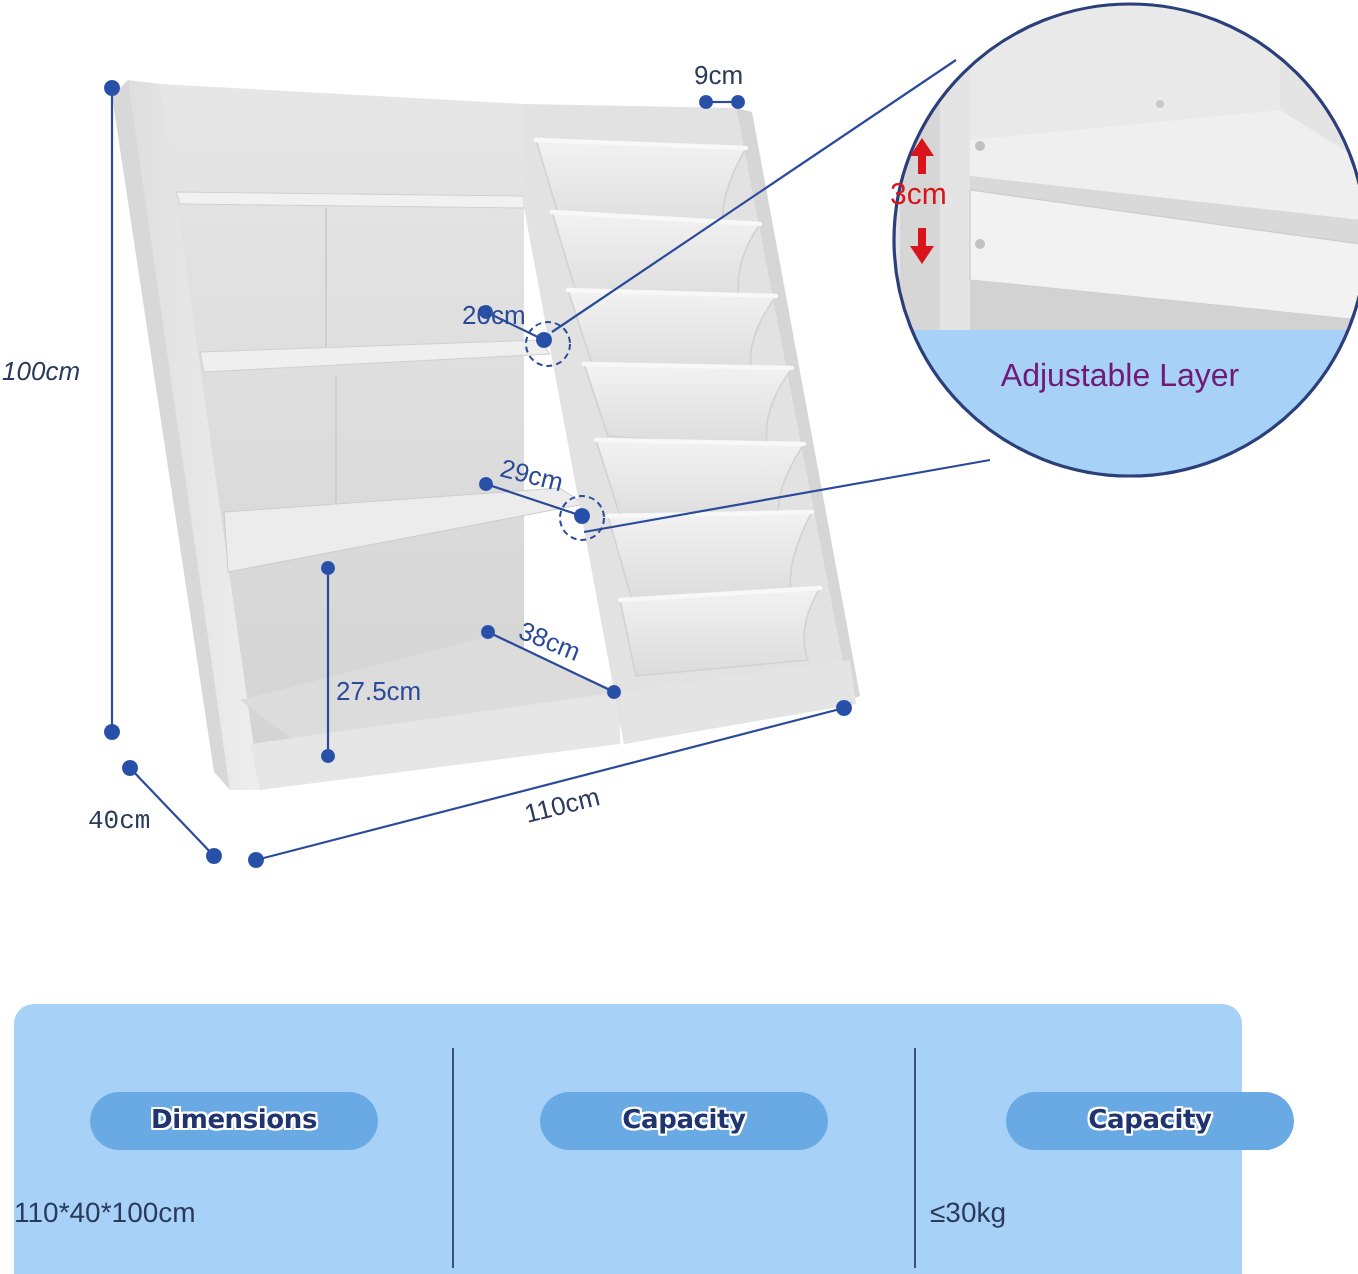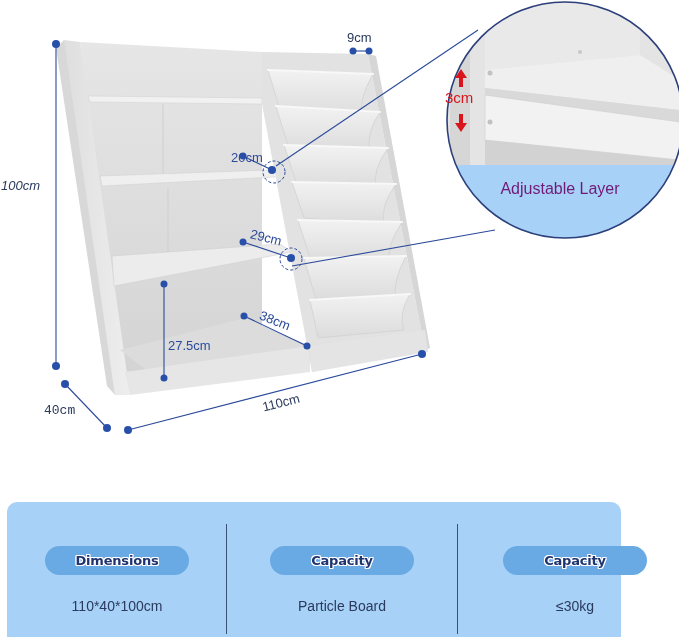--- a/index.html
+++ b/index.html
@@ -6,21 +6,21 @@
   body { width:679px; height:637px; position:relative; overflow:hidden; font-family:"Liberation Sans", sans-serif; }
   #stage { position:absolute; left:0; top:0; width:679px; height:470px; }
   .dim-label { position:absolute; font-family:"Liberation Sans", sans-serif; color:#2b4a9a; font-size:13px; white-space:nowrap; }
   .dim-label.dark { color:#2a3a5c; }
   .callout-label { position:absolute; left:470px; top:178px; width:180px; text-align:center; color:#701a75; font-size:16px; line-height:21px; }
   .red-label { position:absolute; left:445px; top:89px; color:#d9151b; font-weight:normal; font-size:15px; }
   #info-card { position:absolute; left:7px; top:502px; width:614px; height:149px; background:#a8d1f8; border-radius:10px; }
   .col { position:absolute; top:0; height:149px; width:220px; }
   .pill { position:absolute; left:50%; transform:translateX(-50%); top:44px; width:144px; height:29px; border-radius:15px; background:#6aaae4; display:flex; align-items:center; justify-content:center; }
   .pill span { font-family:"DejaVu Sans", sans-serif; font-weight:bold; font-size:13px; color:#1f3470; text-shadow:-1px -1px 0 #fff, 1px -1px 0 #fff, -1px 1px 0 #fff, 1px 1px 0 #fff, 0 1px 0 #fff, 0 -1px 0 #fff, 1px 0 0 #fff, -1px 0 0 #fff; letter-spacing:-0.2px; }
-  .val { position:absolute; left:0; width:100%; top:96px; text-align:center; font-size:14px; color:#2a3a5c; }
+  .val { position:absolute; left:0; width:100%; top:96px; text-align:left; font-size:14px; color:#2a3a5c; }
   .divider { position:absolute; top:22px; width:1px; height:110px; background:#3a5277; }
 </style>
 </head>
 <body>
 
 <div id="stage">
   <svg width="679" height="470" viewBox="0 0 679 470">
     <defs>
       <linearGradient id="sideG" x1="0" x2="1">
         <stop offset="0" stop-color="#dedede"></stop>
@@ -155,21 +155,20 @@
     <div class="pill">
         <span>Dimensions</span>
       </div>
     <div class="val">110*40*100cm</div>
   </div>
   <div class="divider" style="left:219px;"></div>
   <div class="col" style="left:225px;">
     <div class="pill">
         <span>Capacity</span>
       </div>
-    <div class="val">Particle Board</div>
   </div>
   <div class="divider" style="left:450px;"></div>
   <div class="col" style="left:458px;">
     <div class="pill">
         <span>Capacity</span>
       </div>
     <div class="val">≤30kg</div>
   </div>
 </div>
 

